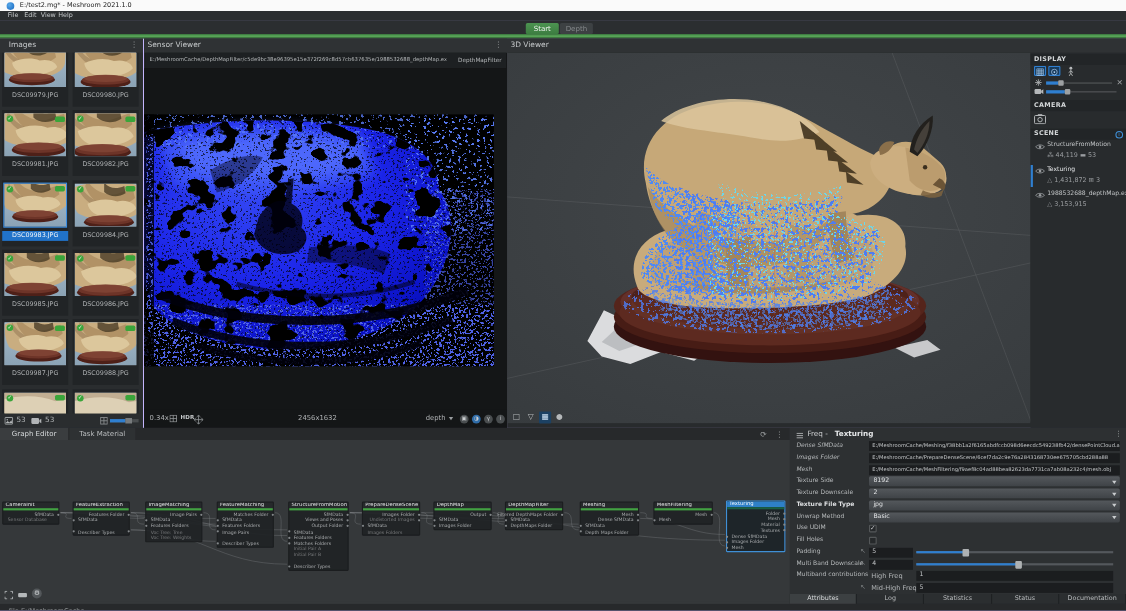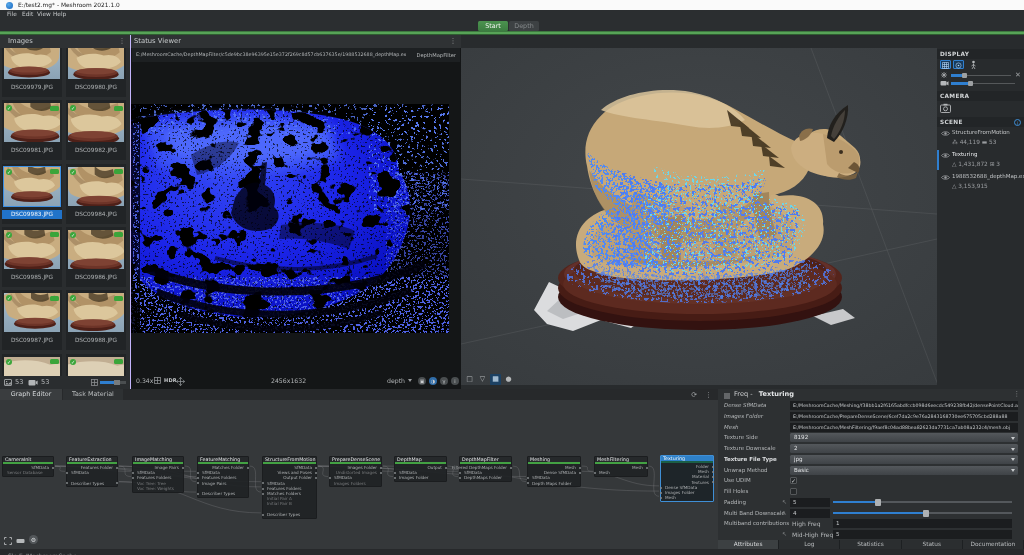--- a/index.html
+++ b/index.html
@@ -492,21 +492,21 @@
           </svg></div>
         <div style="position: absolute; left: 100px; top: 5px; width: 26px; height: 3px; background: rgb(74, 78, 80);">
           <div style="position: absolute; left: 0px; top: 0px; width: 14px; height: 3px; background: rgb(47, 127, 208);"></div>
           <div style="position: absolute; left: 14px; top: -1px; width: 6px; height: 5px; background: rgb(119, 123, 125);"></div>
         </div>
       </div>
   </div>
 
   <div class="abs" id="image-viewer">
     <div class="panel-header" id="iv-header" style="width:330px;background:#2f3234;--m:1;">
-      <span class="ph-title">Status Viewer</span>
+      <span class="ph-title">Sensor Viewer</span>
       <div class="dots3" style="left:318px;">⋮</div>
     </div>
     <div id="iv-pathbar">
       <div id="iv-path">E:/MeshroomCache/DepthMapFilter/c5de9bc38e96395e15e372f269c8d57cb637635e/1988532688_depthMap.exr</div>
       <div id="iv-src">DepthMapFilter</div>
     </div>
     <div id="iv-canvas"><svg width="330" height="312" viewBox="0 0 330 312">
           <defs>
             <radialGradient id="dmg" cx="0.35" cy="0.3" r="0.85">
               <stop offset="0" stop-color="#3549f5"></stop>
@@ -584,20 +584,23 @@
         <div style="position: absolute; left: 256px; top: 0px; height: 17px; line-height: 17px;">depth</div>
         <div style="position: absolute; left: 277px; top: 7px; width: 0px; height: 0px; border-left: 2.5px solid transparent; border-right: 2.5px solid transparent; border-top: 3px solid rgb(154, 157, 160);"></div>
         <div style="position: absolute; left: 287px; top: 4.5px; width: 8px; height: 8px; border-radius: 50%; background: rgb(74, 78, 80); color: rgb(201, 204, 206); font-size: 5px; line-height: 8px; text-align: center;">▣</div>
         <div style="position: absolute; left: 298px; top: 4.5px; width: 8px; height: 8px; border-radius: 50%; background: rgb(47, 108, 168); color: rgb(201, 204, 206); font-size: 5px; line-height: 8px; text-align: center;">◑</div>
         <div style="position: absolute; left: 309px; top: 4.5px; width: 8px; height: 8px; border-radius: 50%; background: rgb(74, 78, 80); color: rgb(201, 204, 206); font-size: 5px; line-height: 8px; text-align: center;">γ</div>
         <div style="position: absolute; left: 320px; top: 4.5px; width: 8px; height: 8px; border-radius: 50%; background: rgb(74, 78, 80); color: rgb(201, 204, 206); font-size: 5px; line-height: 8px; text-align: center;">i</div>
       </div>
   </div>
 
   <div class="abs" id="viewer3d">
+    <div class="panel-header" id="v3-header" style="width:563px;background:#2f3234;">
+      <span class="ph-title">3D Viewer</span>
+    </div>
     <div id="v3-canvas"><svg width="476" height="337" viewBox="0 0 476 337">
           <defs>
             <radialGradient id="v3bg" cx="0.5" cy="0.42" r="0.9">
               <stop offset="0" stop-color="#43474a"></stop>
               <stop offset="1" stop-color="#35393c"></stop>
             </radialGradient>
             <filter id="bluepc" x="0" y="0" width="100%" height="100%">
               <feTurbulence type="fractalNoise" baseFrequency="0.32" numOctaves="3" seed="11" result="n"></feTurbulence>
               <feColorMatrix in="n" type="matrix" values="0 0 0 0 0.08  0 0 0 0 0.2  0 0 0 0 0.88  40 40 40 0 -66" result="a"></feColorMatrix>
               <feComposite operator="in" in="a" in2="SourceGraphic"></feComposite>

